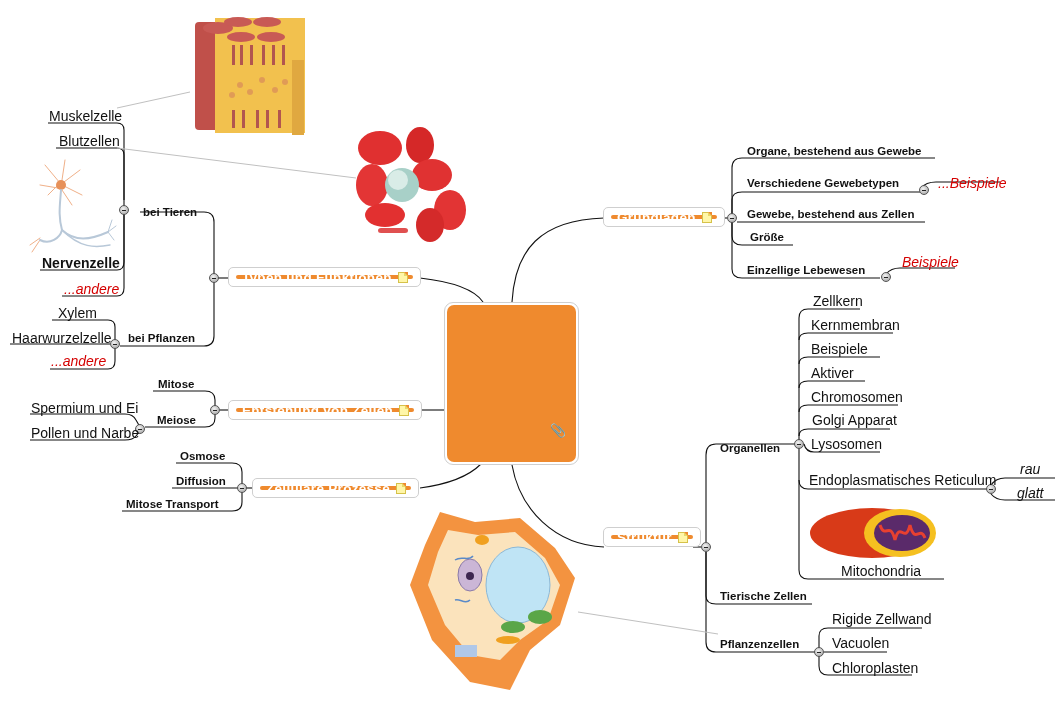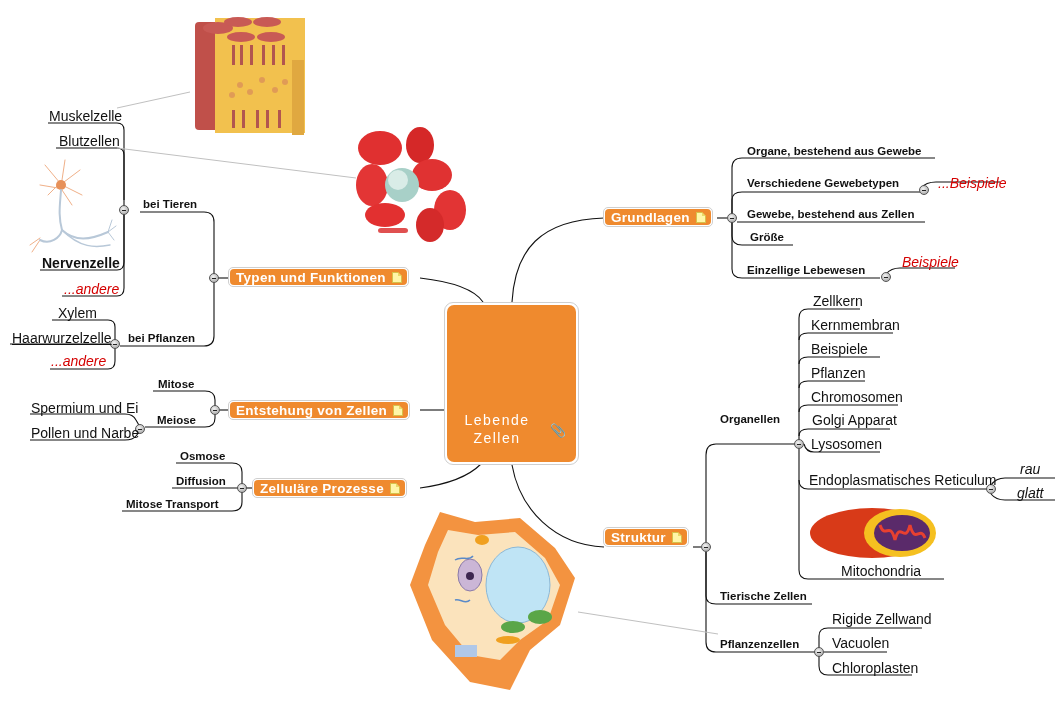--- a/index.html
+++ b/index.html
@@ -2,21 +2,21 @@
 <html><head>
 <meta charset="utf-8">
 <style>
   html, body { margin:0; padding:0; background:#ffffff; }
   body { width:1064px; height:703px; position:relative; overflow:hidden; font-family:"Liberation Sans", sans-serif; }
   #canvas { position:absolute; left:0; top:0; width:1064px; height:703px; }
   .lbl { position:absolute; font-size:14px; color:#111; white-space:nowrap; line-height:14px; }
   .bold { font-weight:bold; font-size:11.5px; }
   .red { color:#d40000; font-style:italic; }
   .ital { font-style:italic; }
-  .topic { position:absolute; height:20px; border:1px solid #cfcfcf; border-radius:5px; background:#fff; padding:1px; box-sizing:border-box; }
+  .topic { position:absolute; height:20px; border:1px solid #cfcfcf; border-radius:5px; background:#fff; padding:7px; box-sizing:border-box; }
   .topic .inner { background:#ef8a2e; color:#fff; font-weight:bold; font-size:13.5px; letter-spacing:0.3px; height:100%; border-radius:4px; display:flex; align-items:center; padding:0 5px 0 6px; box-sizing:border-box; white-space:nowrap; }
   .note { display:inline-block; width:10px; height:11px; background:#fff6a8; border:1px solid #d6c24a; margin-left:6px; position:relative; box-sizing:border-box; }
   .note:after { content:""; position:absolute; right:-1px; top:-1px; width:0; height:0; border-left:4px solid #e8d868; border-top:4px solid #ef8a2e; }
   .central { position:absolute; left:444px; top:302px; width:135px; height:163px; border:1px solid #cfcfcf; border-radius:9px; background:#fff; padding:2px; box-sizing:border-box; }
   .central .inner { width:100%; height:100%; background:#ef8a2e; border-radius:7px; position:relative; }
   .central .title { position:absolute; left:0; width:100px; top:106px; text-align:center; color:#fff; font-size:14px; letter-spacing:1.5px; line-height:18px; }
   .clip { position:absolute; left:103px; top:118px; color:#fff; font-size:13px; }
   .collapse { position:absolute; width:10px; height:10px; border-radius:50%; background:radial-gradient(circle at 40% 35%, #f4f4f4, #9a9a9a); border:1px solid #555; box-sizing:border-box; }
   .collapse:after { content:""; position:absolute; left:2px; right:2px; top:3.5px; height:1px; background:#222; }
 </style>
@@ -184,24 +184,20 @@
   <g>
     <ellipse cx="872" cy="533" rx="62" ry="25" fill="#d83a18"></ellipse>
     <ellipse cx="900" cy="533" rx="36" ry="24" fill="#f5c020"></ellipse>
     <ellipse cx="902" cy="533" rx="28" ry="18" fill="#5a2a6a"></ellipse>
     <path d="M880,525 C885,540 890,520 895,540 C900,520 905,545 910,525 C915,545 920,525 925,538" stroke="#e84030" stroke-width="3" fill="none"></path>
   </g>
 </svg>
 
 <div class="central">
   <div class="inner">
-    <div class="title">
-      <div>Lebende</div>
-      <div>Zellen</div>
-    </div>
     <span class="clip">📎</span>
   </div>
 </div>
 
 <div class="topic" style="left:228px;top:267px;">
   <div class="inner">
       <span>Typen und Funktionen</span>
       <span class="note"></span>
     </div>
 </div>
@@ -237,52 +233,52 @@
 <span class="collapse" style="left:135px;top:424px;"></span>
 <span class="collapse" style="left:237px;top:483px;"></span>
 <span class="collapse" style="left:727px;top:213px;"></span>
 <span class="collapse" style="left:919px;top:185px;"></span>
 <span class="collapse" style="left:881px;top:272px;"></span>
 <span class="collapse" style="left:701px;top:542px;"></span>
 <span class="collapse" style="left:794px;top:439px;"></span>
 <span class="collapse" style="left:986px;top:484px;"></span>
 <span class="collapse" style="left:814px;top:647px;"></span>
 
-<span class="lbl bold" style="left:143px;top:197px;">bei Tieren</span>
+<span class="lbl bold" style="left:143px;top:205px;">bei Tieren</span>
 <span class="lbl" style="left:49px;top:109px;">Muskelzelle</span>
 <span class="lbl" style="left:59px;top:134px;">Blutzellen</span>
 <span class="lbl" style="left:42px;top:256px;font-weight:bold;">Nervenzelle</span>
 <span class="lbl red" style="left:64px;top:282px;">...andere</span>
 <span class="lbl bold" style="left:128px;top:331px;">bei Pflanzen</span>
 <span class="lbl" style="left:58px;top:306px;">Xylem</span>
-<span class="lbl" style="left:12px;top:331px;text-decoration:underline;">Haarwurzelzelle</span>
+<span class="lbl" style="left:12px;top:331px;">Haarwurzelzelle</span>
 <span class="lbl red" style="left:51px;top:354px;">...andere</span>
 
 <span class="lbl bold" style="left:158px;top:377px;">Mitose</span>
 <span class="lbl bold" style="left:157px;top:413px;text-align:center;">Meiose</span>
 <span class="lbl" style="left:31px;top:401px;">Spermium und Ei</span>
 <span class="lbl" style="left:31px;top:426px;">Pollen und Narbe</span>
 
 <span class="lbl bold" style="left:180px;top:449px;">Osmose</span>
 <span class="lbl bold" style="left:176px;top:474px;">Diffusion</span>
 <span class="lbl bold" style="left:126px;top:497px;">Mitose Transport</span>
 
 <span class="lbl bold" style="left:747px;top:144px;">Organe, bestehend aus Gewebe</span>
 <span class="lbl bold" style="left:747px;top:176px;">Verschiedene Gewebetypen</span>
 <span class="lbl red" style="left:938px;top:176px;">...Beispiele</span>
 <span class="lbl bold" style="left:747px;top:207px;">Gewebe, bestehend aus Zellen</span>
 <span class="lbl bold" style="left:750px;top:230px;">Größe</span>
 <span class="lbl bold" style="left:747px;top:263px;">Einzellige Lebewesen</span>
 <span class="lbl red" style="left:902px;top:255px;">Beispiele</span>
 
-<span class="lbl bold" style="left:720px;top:412px;">Organellen</span>
+<span class="lbl bold" style="left:720px;top:441px;">Organellen</span>
 <span class="lbl" style="left:813px;top:294px;">Zellkern</span>
 <span class="lbl" style="left:811px;top:318px;">Kernmembran</span>
 <span class="lbl" style="left:811px;top:342px;">Beispiele</span>
-<span class="lbl" style="left:811px;top:366px;">Pflanzen</span>
+<span class="lbl" style="left:811px;top:366px;">Aktiver</span>
 <span class="lbl" style="left:811px;top:390px;">Chromosomen</span>
 <span class="lbl" style="left:812px;top:413px;">Golgi Apparat</span>
 <span class="lbl" style="left:811px;top:437px;">Lysosomen</span>
 <span class="lbl" style="left:809px;top:473px;">Endoplasmatisches Reticulum</span>
 <span class="lbl ital" style="left:1020px;top:462px;">rau</span>
 <span class="lbl ital" style="left:1017px;top:486px;">glatt</span>
 <span class="lbl" style="left:841px;top:564px;">Mitochondria</span>
 <span class="lbl bold" style="left:720px;top:589px;">Tierische Zellen</span>
 <span class="lbl bold" style="left:720px;top:637px;">Pflanzenzellen</span>
 <span class="lbl" style="left:832px;top:612px;">Rigide Zellwand</span>

